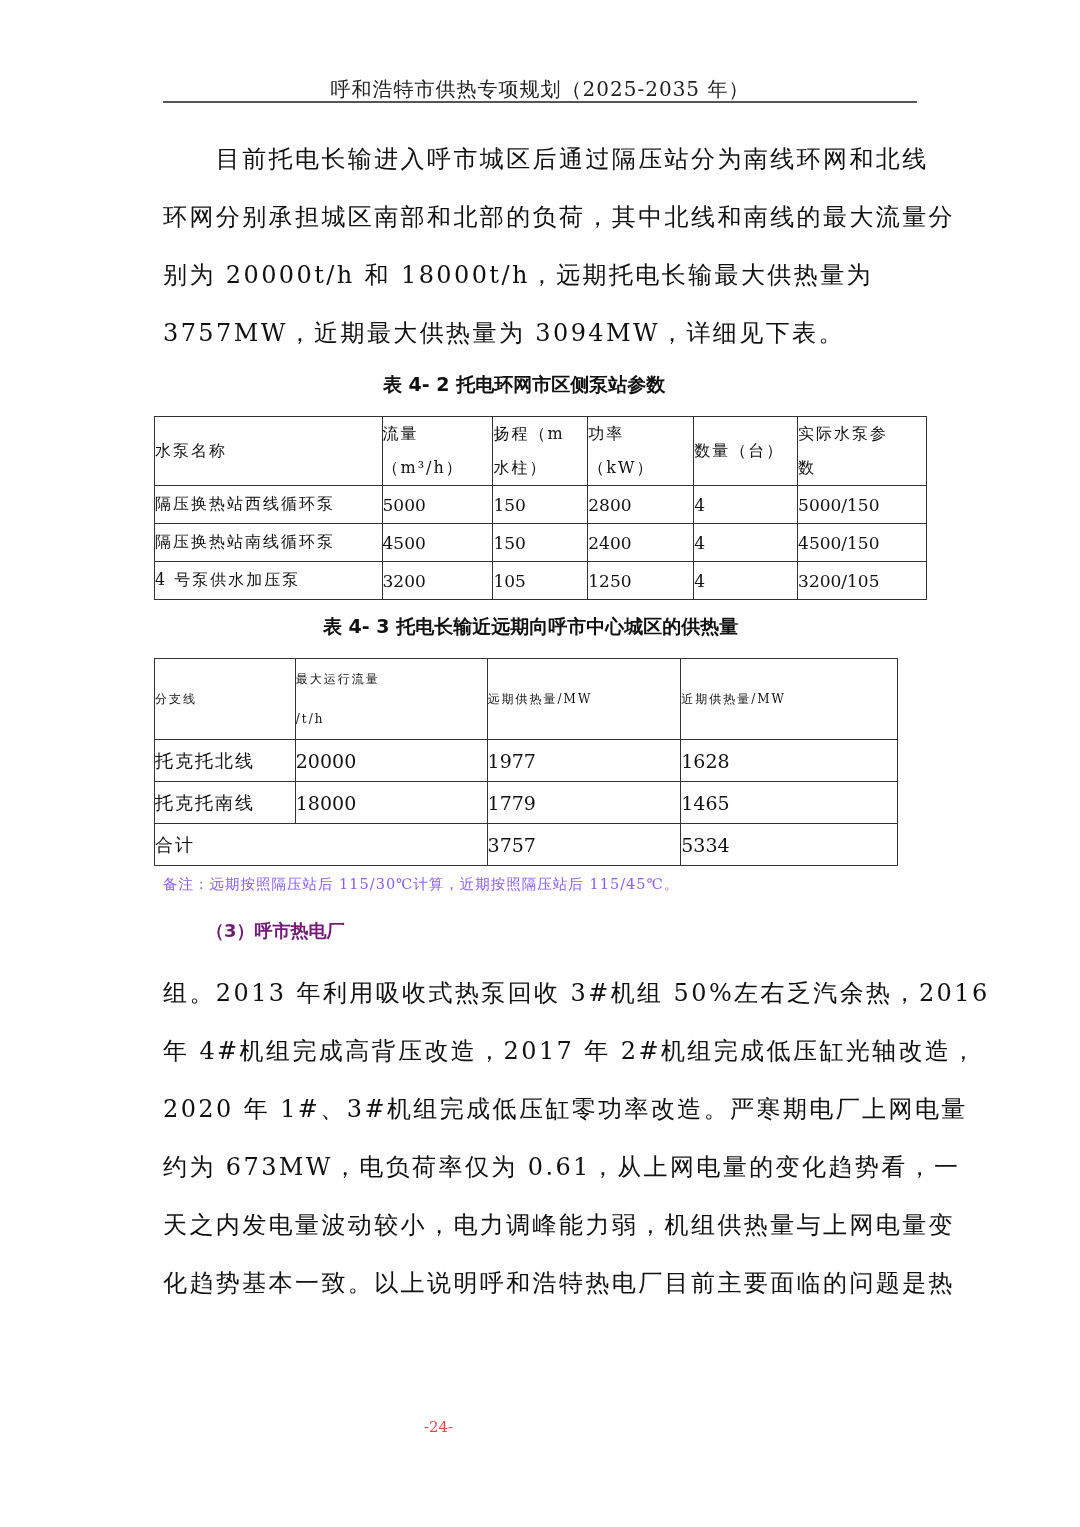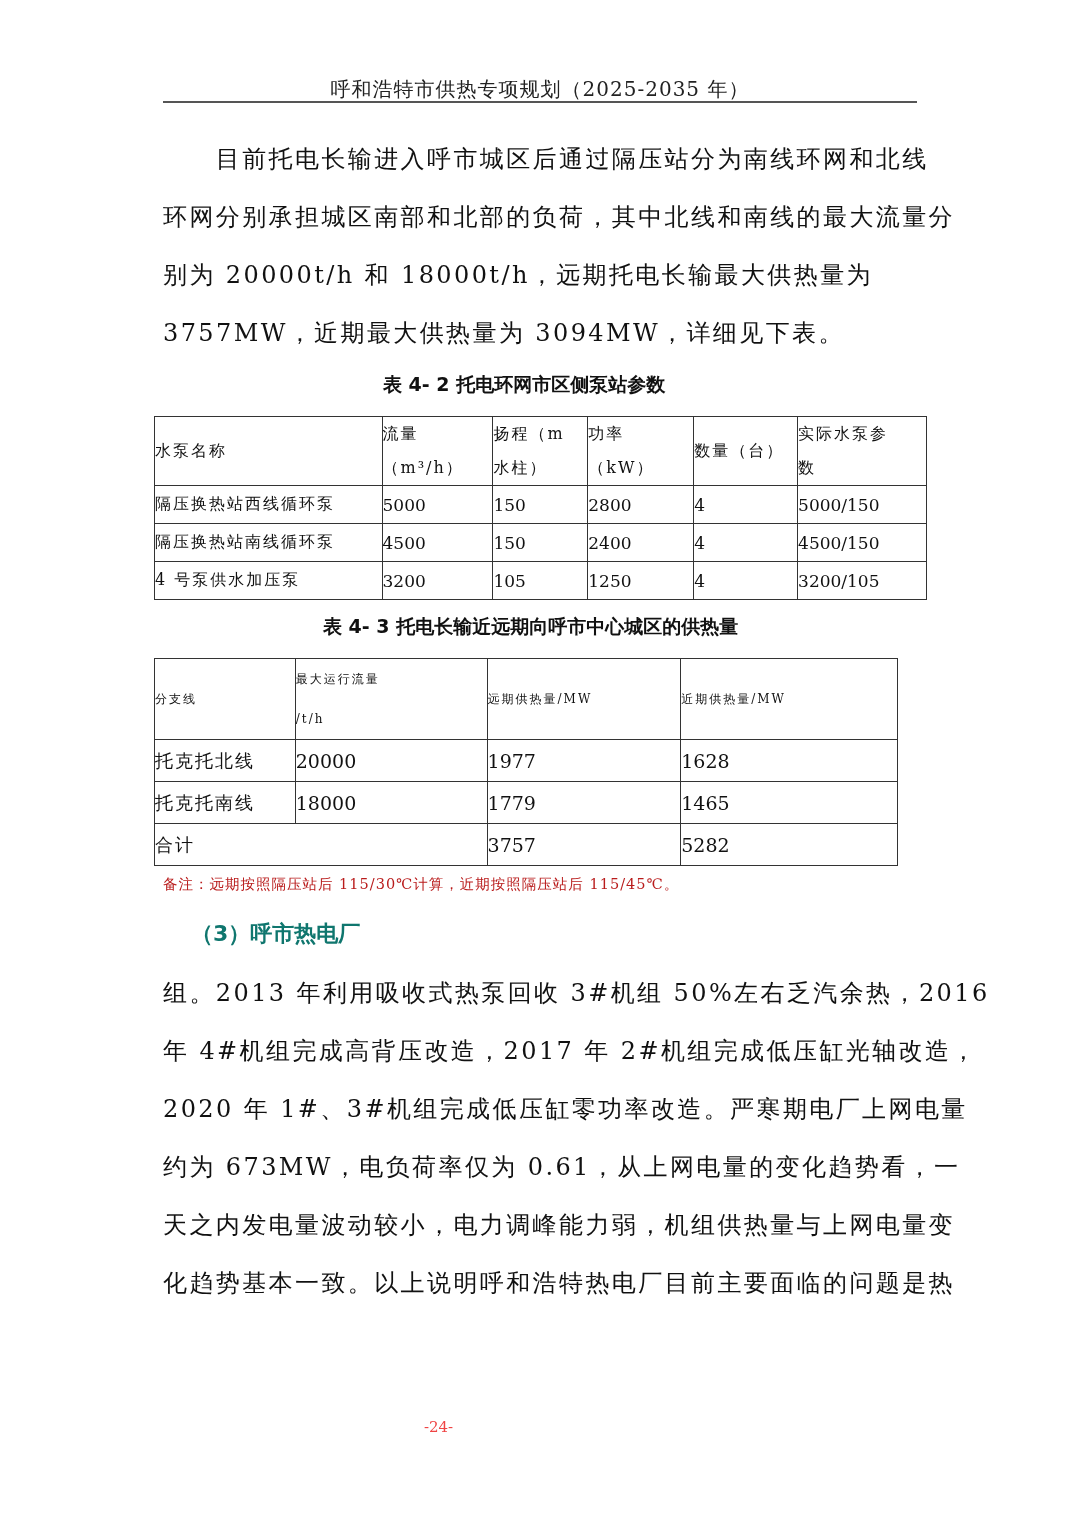--- a/index.html
+++ b/index.html
@@ -14,23 +14,23 @@
   .caption { position: absolute; font-family: "DejaVu Sans", "Liberation Sans", sans-serif;
              font-size: 19px; font-weight: bold; color: #111; white-space: nowrap; }
   table { position: absolute; border-collapse: collapse; color: #111; }
   td { border: 1.3px solid #333; vertical-align: middle; padding: 0; }
   .t2 td { font-size: 17px; }
   .t2 .hd td { font-size: 16px; line-height: 34px; letter-spacing: 2px; }
   .t3 td { font-size: 19px; }
   .t3 .hd td { font-size: 12px; line-height: 40px; letter-spacing: 2px; }
   .t2 .name { letter-spacing: 2px; font-size: 16px; margin-top: 21px; }
   .t3 .name { letter-spacing: 2px; font-size: 18px; }
-  .note { position: absolute; left: 163px; top: 875px; font-size: 14.5px; letter-spacing: 1px; color: #b91c1c; white-space: nowrap; }
-  .section { position: absolute; left: 191px; top: 919px; font-size: 22px; font-weight: bold;
-             font-family: "DejaVu Sans", "Liberation Sans", sans-serif; color: #0f766e; white-space: nowrap; }
+  .note { position: absolute; left: 163px; top: 875px; font-size: 14.5px; letter-spacing: 1px; color: #8b5cf6; white-space: nowrap; }
+  .section { position: absolute; left: 206px; top: 919px; font-size: 18px; font-weight: bold;
+             font-family: "DejaVu Sans", "Liberation Sans", sans-serif; color: #701a75; white-space: nowrap; }
   .page-num { position: absolute; left: 0; width: 877px; top: 1418px; text-align: center; font-size: 15px; color: #ef4444; }
 </style>
 </head>
 <body>
 
 <div class="header">呼和浩特市供热专项规划（2025-2035 年）</div>
 <div class="header-rule"></div>
 
 <div class="para" style="top:130px;">
   <span class="line">　　目前托电长输进入呼市城区后通过隔压站分为南线环网和北线</span>
@@ -110,21 +110,21 @@
   </tr>
   <tr style="height:42px;">
     <td class="name">托克托南线</td>
     <td>18000</td>
     <td>1779</td>
     <td>1465</td>
   </tr>
   <tr style="height:42px;padding-left:48px;">
     <td colspan="2" class="name">合计</td>
     <td>3757</td>
-    <td>5282</td>
+    <td>5334</td>
   </tr>
 </tbody>
   </table>
 
 <div class="note">备注：远期按照隔压站后 115/30℃计算，近期按照隔压站后 115/45℃。</div>
 
 <div class="section">（3）呼市热电厂</div>
 
 <div class="para" style="top:964px;">
   <span class="line">组。2013 年利用吸收式热泵回收 3#机组 50%左右乏汽余热，2016</span>

